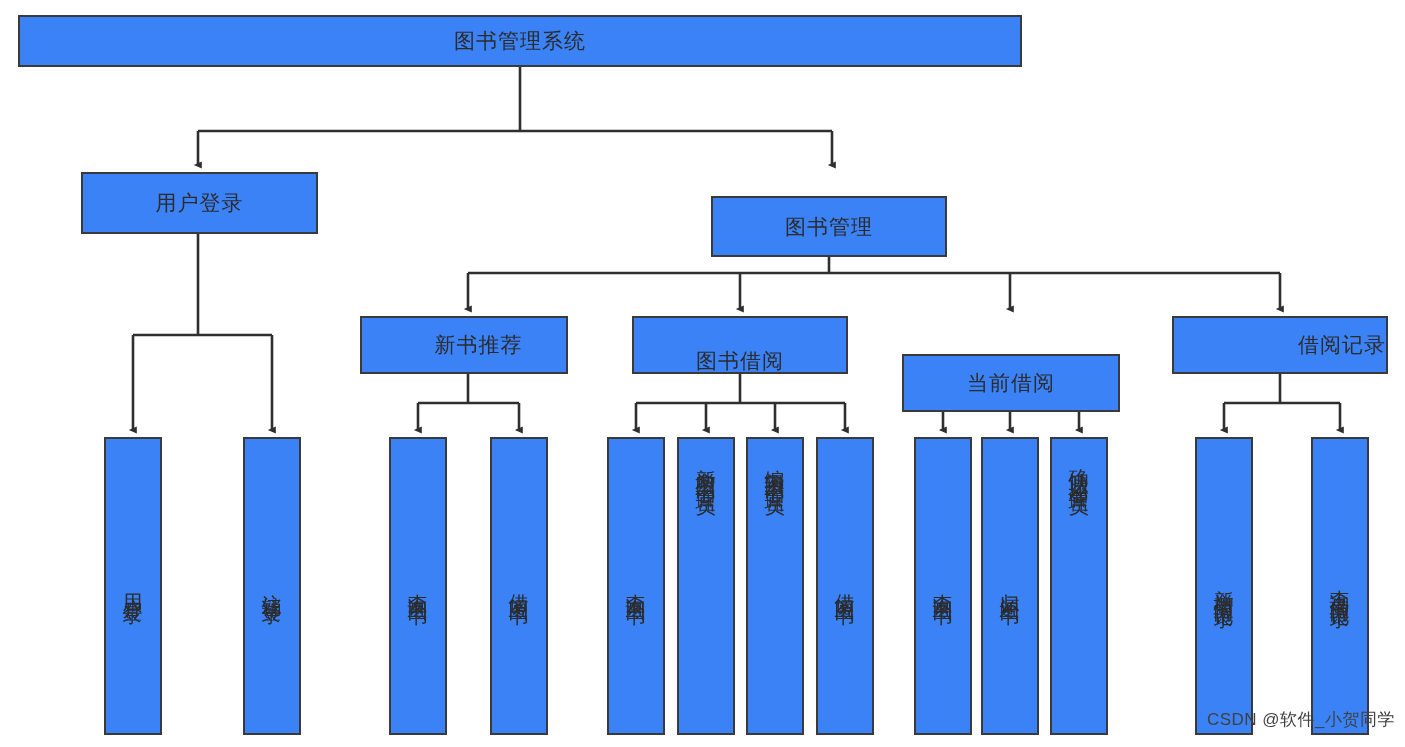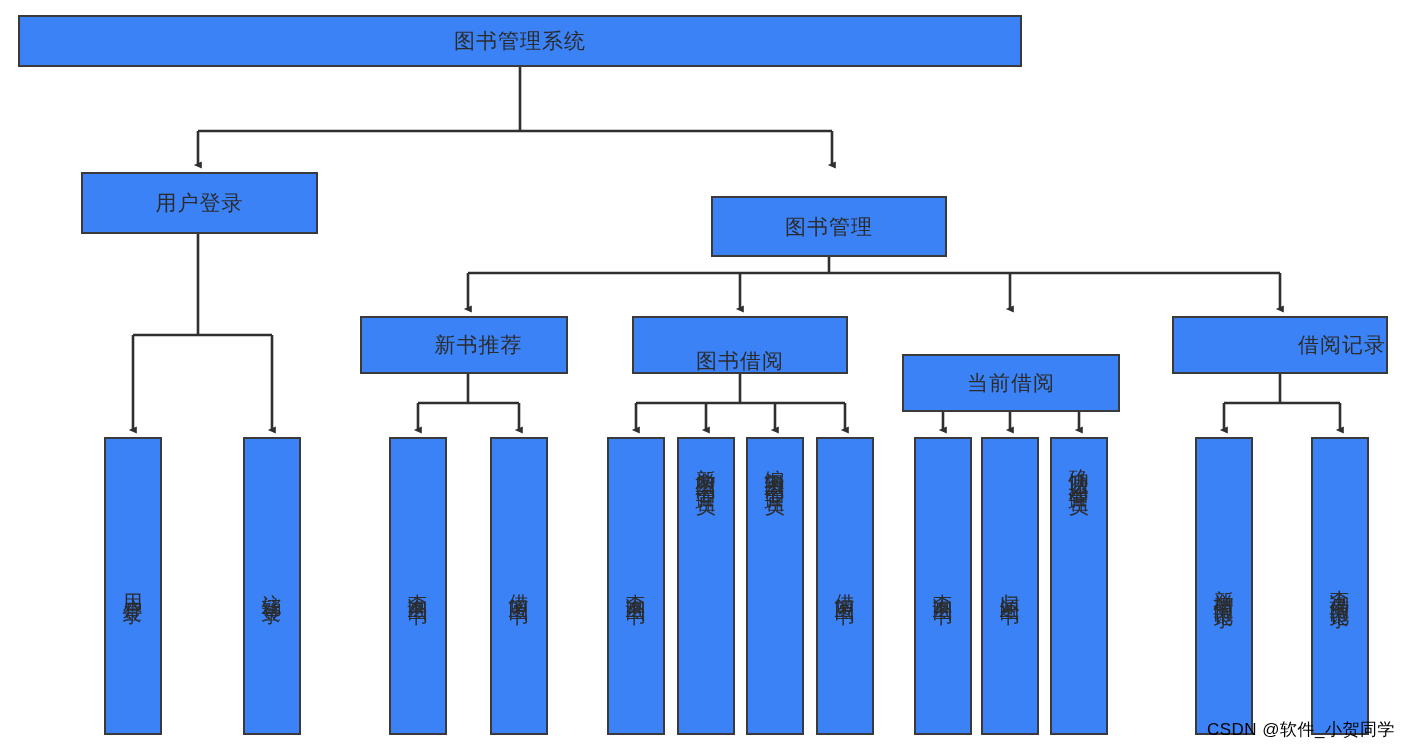--- a/index.html
+++ b/index.html
@@ -55,23 +55,23 @@
     white-space: nowrap;
     text-align: left;
   }
   .node.leaf.centered {
     align-items: center;
     padding-top: 0;
   }
   .watermark {
     position: absolute;
     right: 10px;
-    bottom: 6px;
+    bottom: 16px;
     font-size: 17px;
-    color: #000000;
+    color: #404040;
     letter-spacing: 0.5px;
     white-space: nowrap;
   }
 </style>
 </head>
 <body>
 
 <div id="canvas">
 
   <svg class="edges" viewBox="0 0 1405 747" xmlns="http://www.w3.org/2000/svg">

